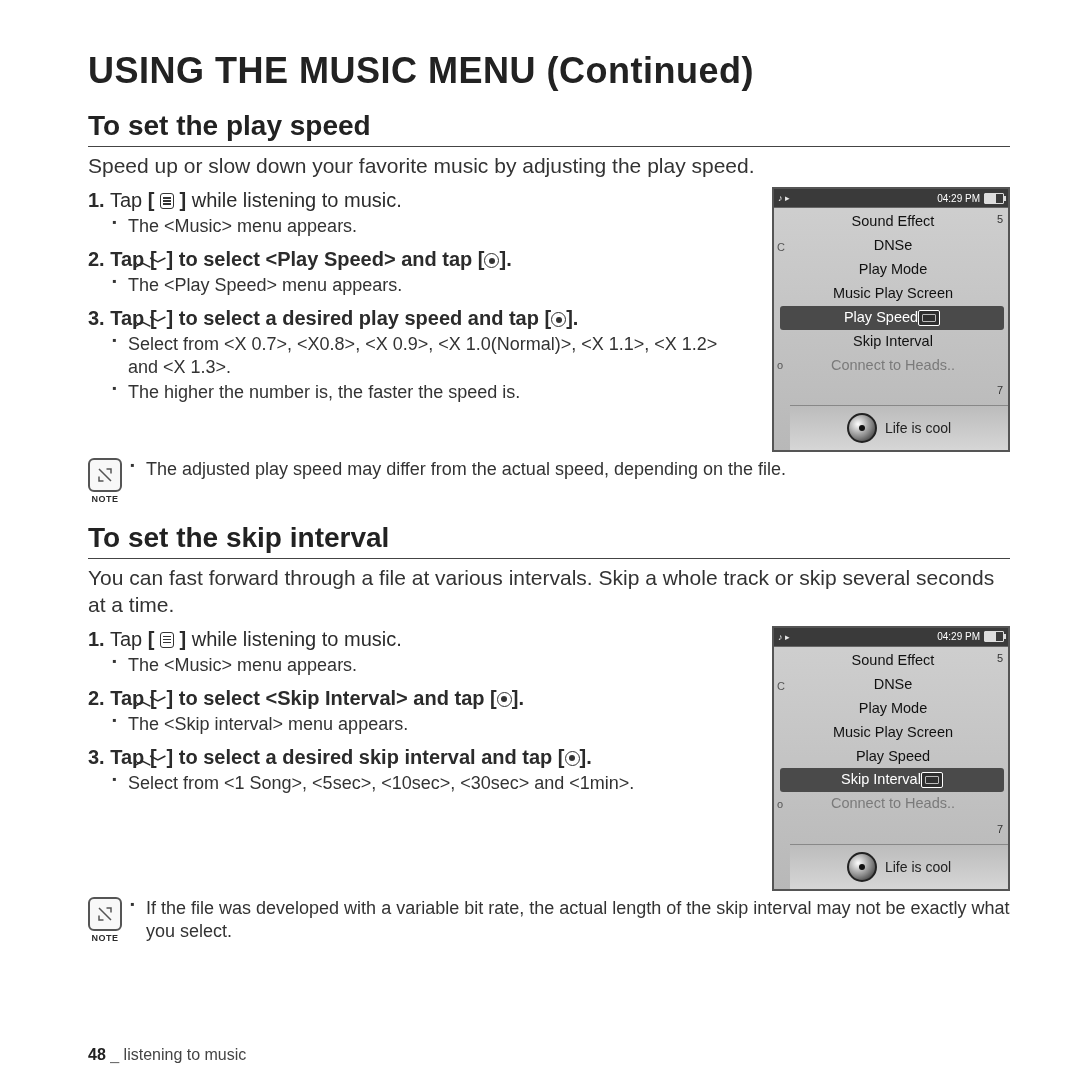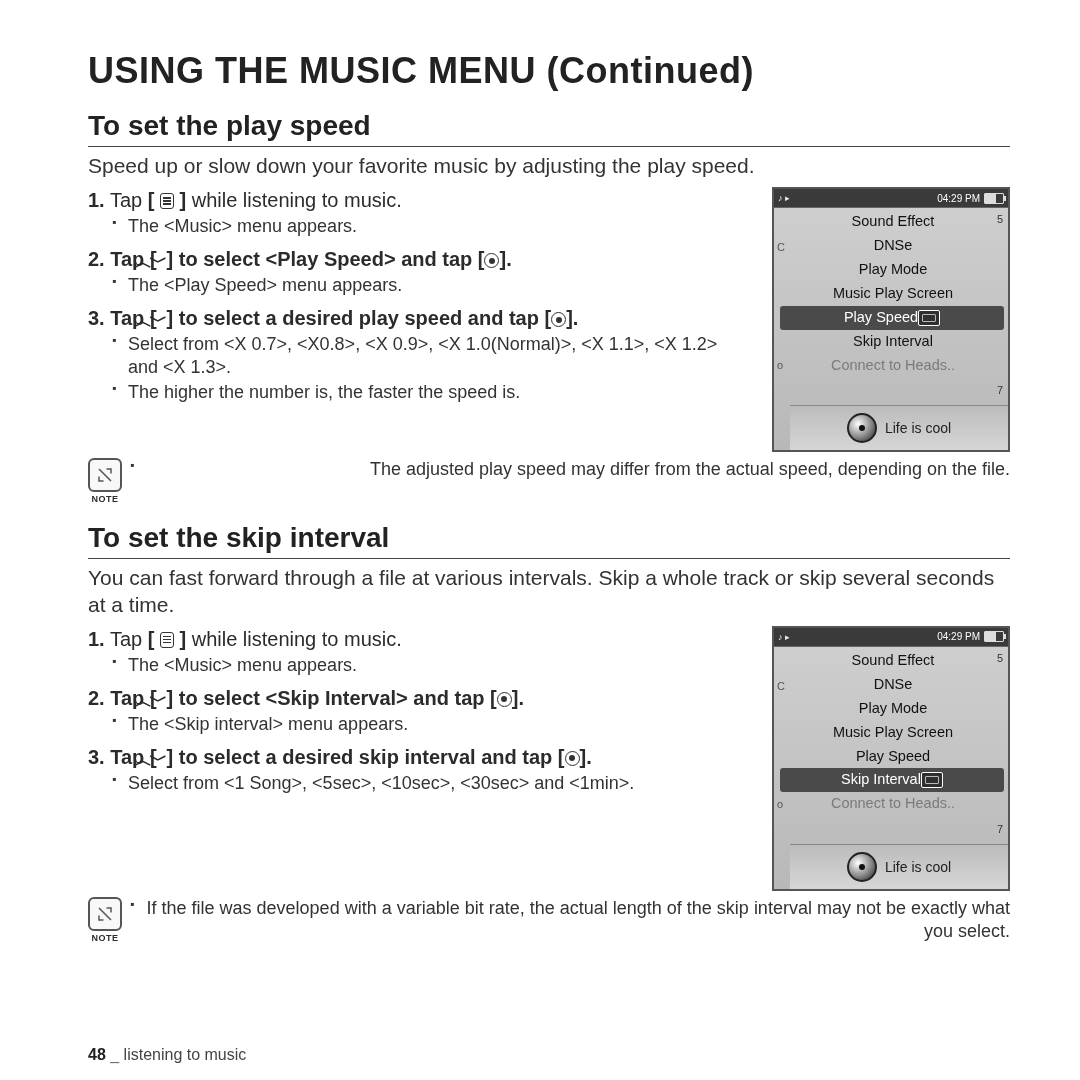--- a/index.html
+++ b/index.html
@@ -83,21 +83,21 @@
   }
   .note-badge .square{
     width:30px;height:30px;border:2px solid #555;border-radius:6px;
     display:flex;align-items:center;justify-content:center;margin:0 auto;
     background:#f8f8f8;
   }
   .note-badge .square svg{width:18px;height:18px;}
   .note-badge .lbl{font-size:9px;font-weight:700;letter-spacing:0.5px;margin-top:2px;}
   .note-list{list-style:none;margin:0;padding:0;flex:1;}
   .note-list li{
-    font-size:18px;line-height:1.3;color:#333;position:relative;padding-left:16px;text-align:right;
+    font-size:18px;line-height:1.3;color:#333;position:relative;padding-left:16px;
   }
   .note-list li::before{
     content:"▪";position:absolute;left:0;top:0;font-size:12px;color:#333;
   }
 
   
   .device{
     width:238px;height:265px;border:2px solid #555;background:#cfcfcf;
     box-sizing:border-box;position:relative;overflow:hidden;
     font-family:Arial,Helvetica,sans-serif;

